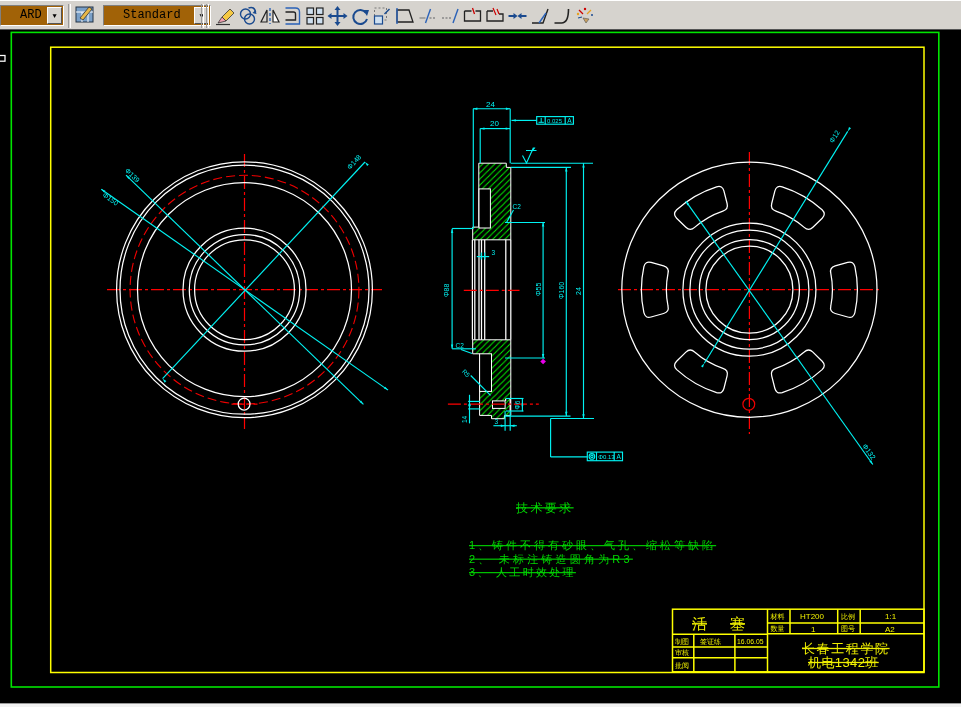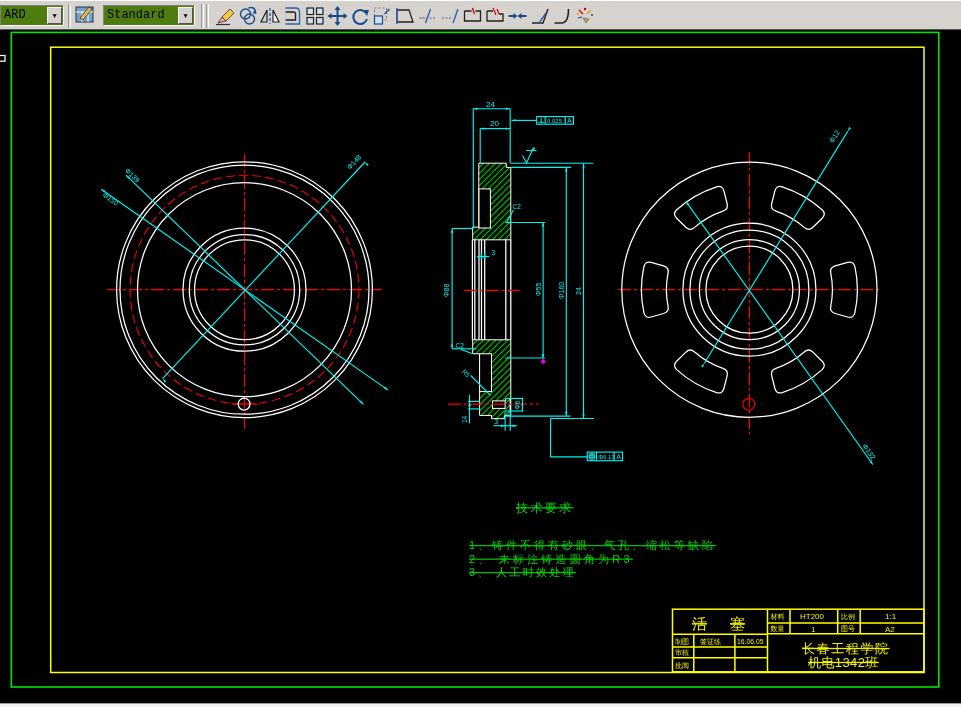--- a/index.html
+++ b/index.html
@@ -1,16 +1,16 @@
 <!DOCTYPE html>
 <html><head><meta charset="utf-8"><style>
 html,body{margin:0;padding:0;width:961px;height:707px;background:#000;overflow:hidden;font-family:"Liberation Sans",sans-serif}
 *{box-sizing:border-box}
 #tb{position:absolute;left:0;top:0;width:961px;height:30px;background:#d6d3ce;border-top:1px solid #fff;border-bottom:1px solid #555}
-.fld{position:absolute;top:4px;height:21px;background:#4d7c0f;border:1px solid;border-color:#808080 #fff #fff #808080;font-family:"Liberation Mono",monospace;font-size:12px;color:#000;line-height:19px;padding-left:3px;white-space:nowrap;overflow:hidden}
+.fld{position:absolute;top:4px;height:21px;background:#a16207;border:1px solid;border-color:#808080 #fff #fff #808080;font-family:"Liberation Mono",monospace;font-size:12px;color:#000;line-height:19px;padding-left:19px;white-space:nowrap;overflow:hidden}
 .drop{position:absolute;top:1px;right:1px;width:15px;height:17px;background:#d6d3ce;border:1px solid;border-color:#fff #555 #555 #fff;color:#000;font-size:7px;text-align:center;line-height:16px}
 .sep{position:absolute;top:3px;width:3px;height:24px;border-left:1px solid #9a9a9a;border-right:1px solid #fff}
 #bot{position:absolute;left:0;top:703px;width:961px;height:4px;background:#f2f2f2;border-top:1px solid #9a9a9a}
 text{font-family:"Liberation Sans",sans-serif}
 .w{stroke:#ffffff;stroke-width:1.25;fill:none}
 .c{stroke:#00f2f2;stroke-width:1.15;fill:none}
 .r{stroke:#ff0000;stroke-width:1.2;fill:none;stroke-dasharray:13 3 3 3}
 .ct{fill:#00f2f2}
 .gt{fill:#00d900}
 .y{stroke:#ffff00;stroke-width:1.5;fill:none}
@@ -229,21 +229,21 @@
 <div class="sep" style="left:68px"></div>
 <div style="position:absolute;left:72px;top:3px;width:27px;height:23px">
 <svg width="27" height="23">
         <rect x="4" y="3" width="17" height="15" fill="#7aa0c8" stroke="#234" stroke-width="1"></rect>
         <line x1="4" y1="8" x2="21" y2="8" stroke="#fff" stroke-width="1"></line>
         <line x1="10" y1="8" x2="10" y2="18" stroke="#fff" stroke-width="1"></line>
         <line x1="16" y1="8" x2="16" y2="18" stroke="#fff" stroke-width="1"></line>
         <path d="M8,14 L17,3 L20,5 L11,16 Z" fill="#e8b84a" stroke="#333" stroke-width="0.8"></path>
       </svg>
 </div>
-<div class="fld" style="left:103px;width:92px">Standard<div class="drop">▼</div></div>
+<div class="fld" style="left:103px;width:108px">Standard<div class="drop">▼</div></div>
 <div class="sep" style="left:201px"></div>
 <div class="sep" style="left:206px"></div>
 <svg width="400" height="30" style="position:absolute;left:210px;top:0" viewBox="210 0 400 30">
       <g transform="translate(225,15)">
         <path d="M-3,1 L5,-7 L9,-3 L1,5 Z" fill="#f5c842" stroke="#333" stroke-width="0.8"></path>
         <path d="M-3,1 L1,5 L-7,7 Z" fill="#f0a0b0" stroke="#333" stroke-width="0.8"></path>
         <line x1="-9" y1="8.5" x2="5" y2="8.5" stroke="#333" stroke-width="1.2"></line>
       </g>
       <g transform="translate(247.5,15)">
         <circle cx="-2" cy="-2" r="5" fill="none" stroke="#1a4a8f" stroke-width="1.4"></circle>

